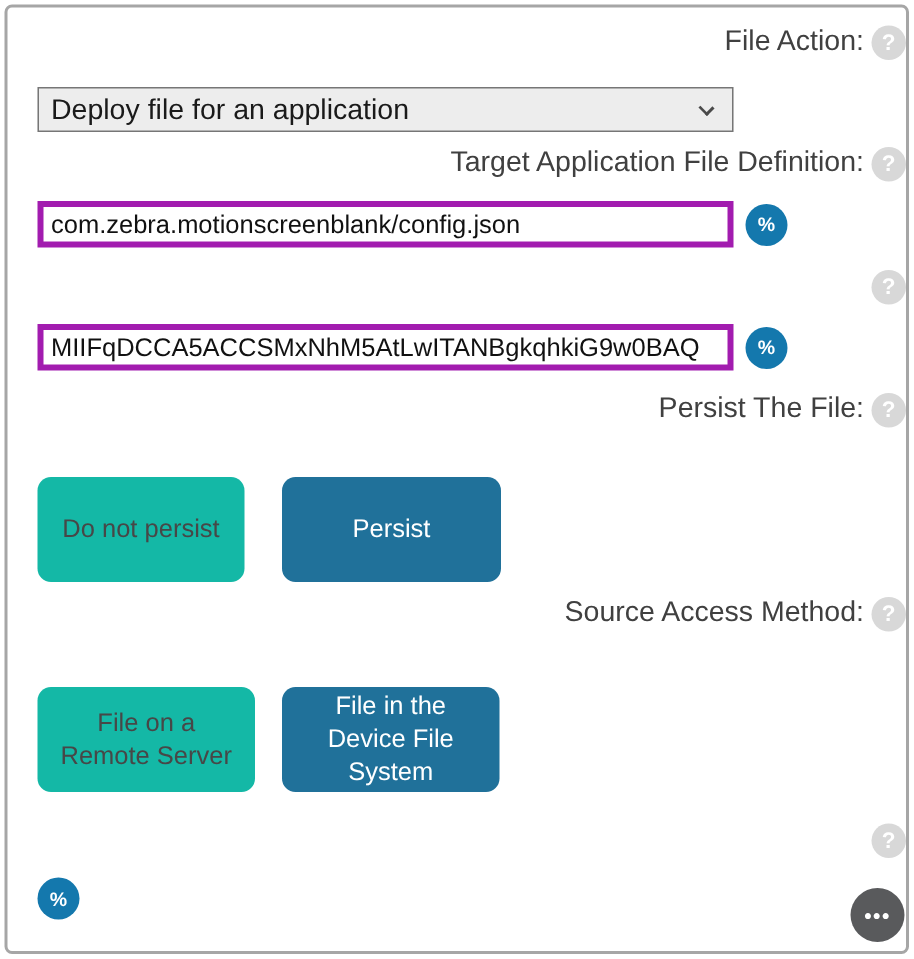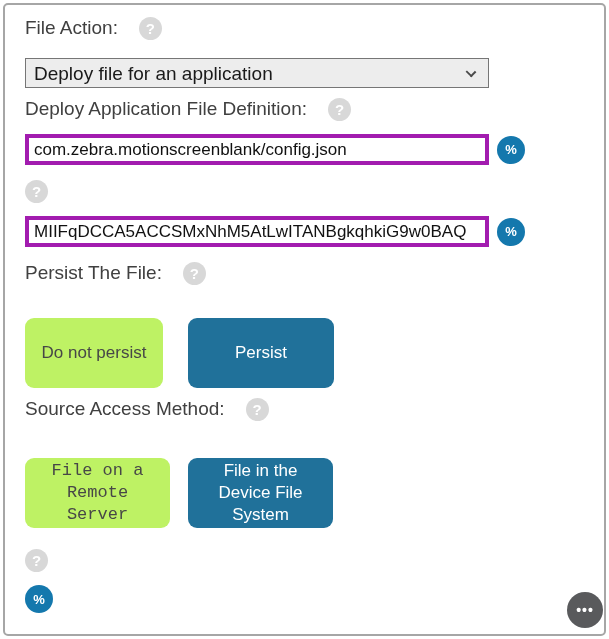--- a/index.html
+++ b/index.html
@@ -14,24 +14,25 @@
     border: 2px solid #a6a6a6;
     border-radius: 5px;
     background: #ffffff;
     overflow: hidden;
     padding: 10px 0 0 20px;
   }
 
   .field-label-row {
     display: flex;
     align-items: center;
-    gap: 21px;
+    gap: 5px;
     height: 26px;
     color: #404040;
     font-size: 19px;
+    justify-content: flex-end;
   }
 
   .help-icon {
     width: 23px;
     height: 23px;
     border-radius: 50%;
     background: #d8d8d8;
     color: #ffffff;
     font-size: 15px;
     font-weight: bold;
@@ -110,21 +111,21 @@
     height: 70px;
     border: none;
     border-radius: 9px;
     font-family: "Liberation Sans", "DejaVu Sans", sans-serif;
     font-size: 17px;
     line-height: 22px;
     cursor: pointer;
     padding: 0 10px;
     text-align: center;
   }
-  .toggle-btn.unselected { background: #bef264; color: #474747; }
+  .toggle-btn.unselected { background: #14b8a6; color: #474747; }
   .toggle-btn.selected   { background: #20719a; color: #ffffff; }
   .m-label-13 { margin-top: 13px; }
   .m-label-8 { margin-top: 8px; }
   .m-label-19 { margin-top: 19px; }
 
   .more-btn {
     position: absolute;
     right: 1px;
     top: 587px;
     width: 36px;
@@ -152,21 +153,21 @@
     <span class="help-icon">?</span>
   </div>
   <div class="select-wrap">
     <select class="file-action">
       <option>Deploy file for an application</option>
     </select>
     <span class="select-chevron"></span>
   </div>
 
   <div class="field-label-row m-label-8">
-    <span>Deploy Application File Definition:</span>
+    <span>Target Application File Definition:</span>
     <span class="help-icon">?</span>
   </div>
   <div class="input-row">
     <input class="text-field" type="text" value="com.zebra.motionscreenblank/config.json" style="">
     <span class="subst-icon">%</span>
   </div>
 
   <div class="field-label-row m-label-13">
     <span class="help-icon">?</span>
   </div>
@@ -182,21 +183,21 @@
   <div class="toggle-row">
     <button class="toggle-btn unselected" style="width:138px; margin-right:25px;">Do not persist</button>
     <button class="toggle-btn selected" style="width:146px;">Persist</button>
   </div>
 
   <div class="field-label-row m-label-8">
     <span>Source Access Method:</span>
     <span class="help-icon">?</span>
   </div>
   <div class="toggle-row" style="margin-top:36px;">
-    <button class="toggle-btn unselected" style="width:145px; margin-right:18px;font-family:Liberation Mono, monospace;">File on a Remote Server</button>
+    <button class="toggle-btn unselected" style="width:145px; margin-right:18px;">File on a Remote Server</button>
     <button class="toggle-btn selected" style="width:145px;">File in the Device File System</button>
   </div>
 
   <div class="field-label-row m-label-19">
     <span class="help-icon">?</span>
   </div>
   <div class="input-row">
     <span class="subst-icon">%</span>
   </div>
 

